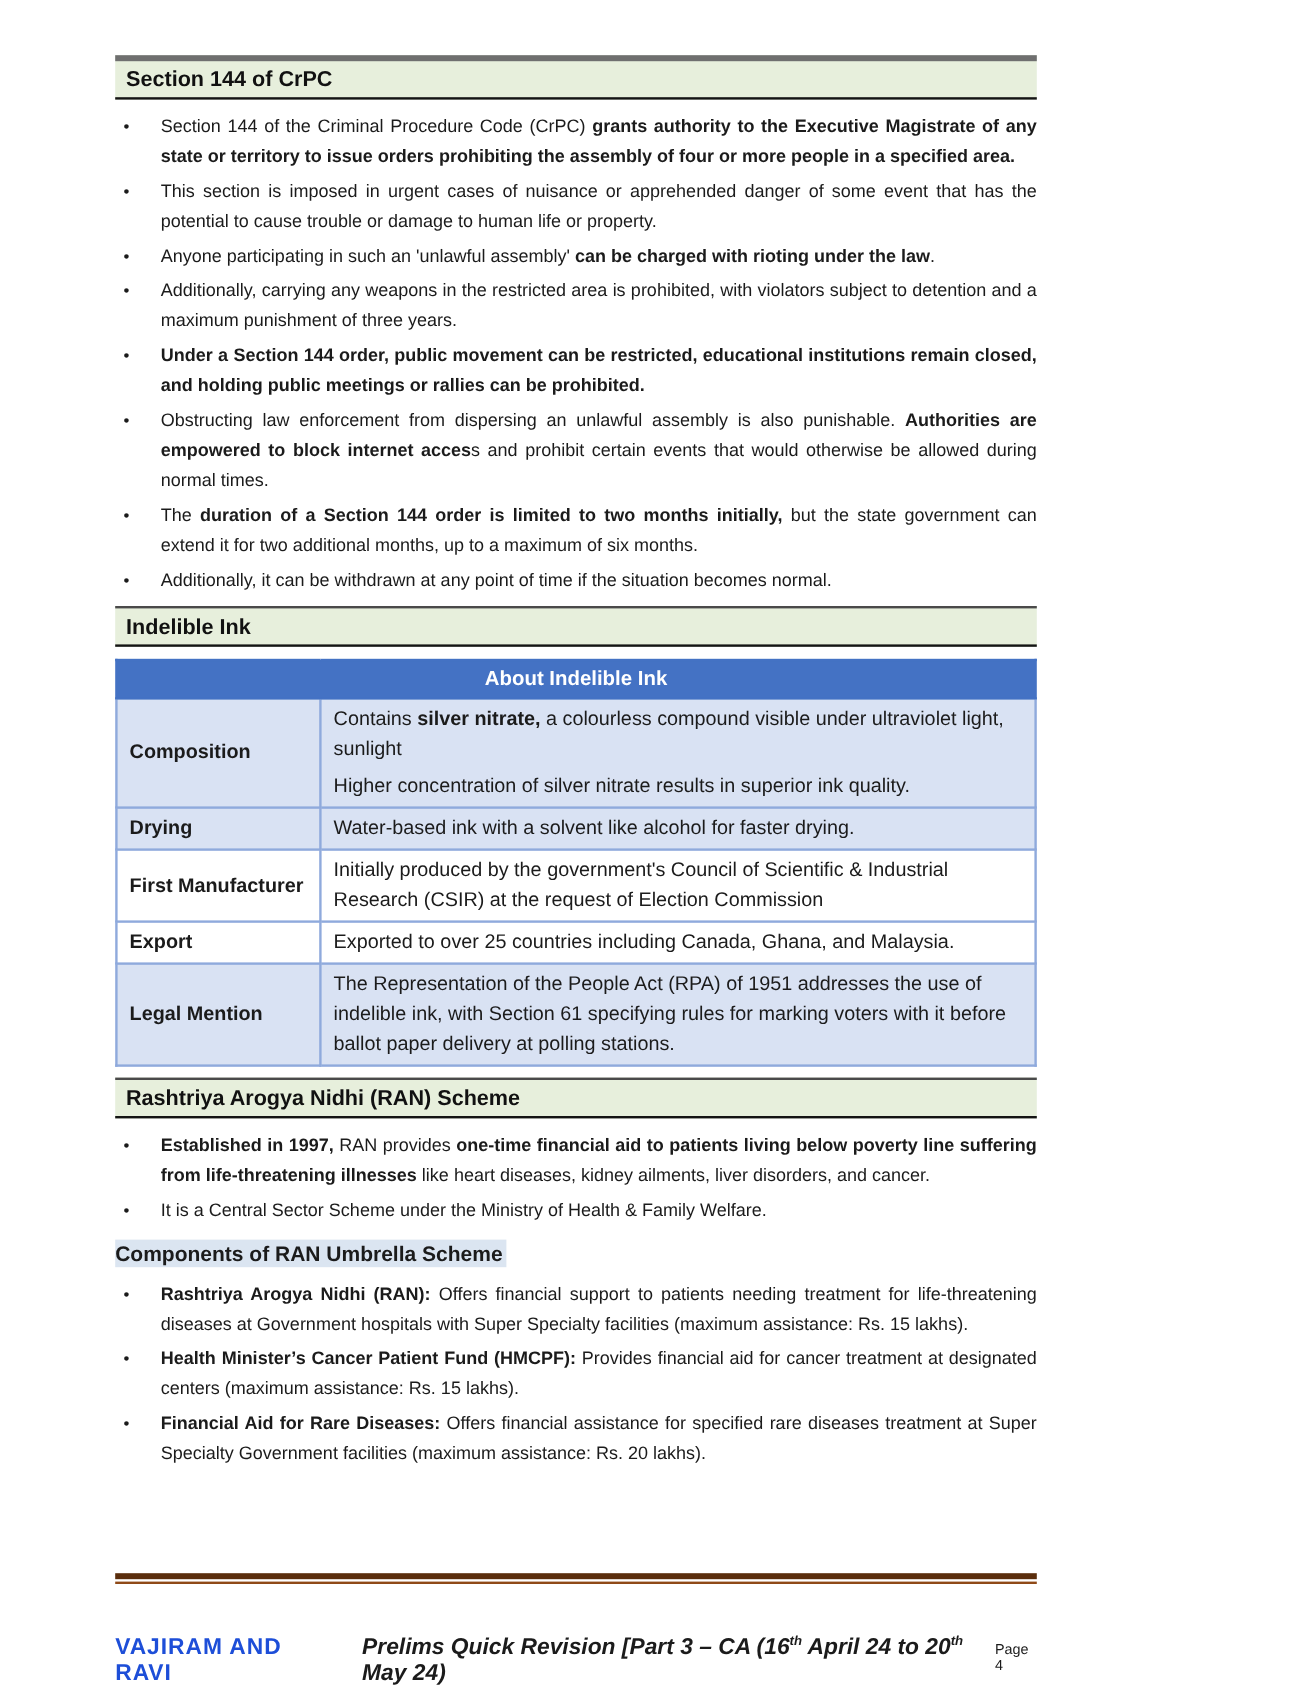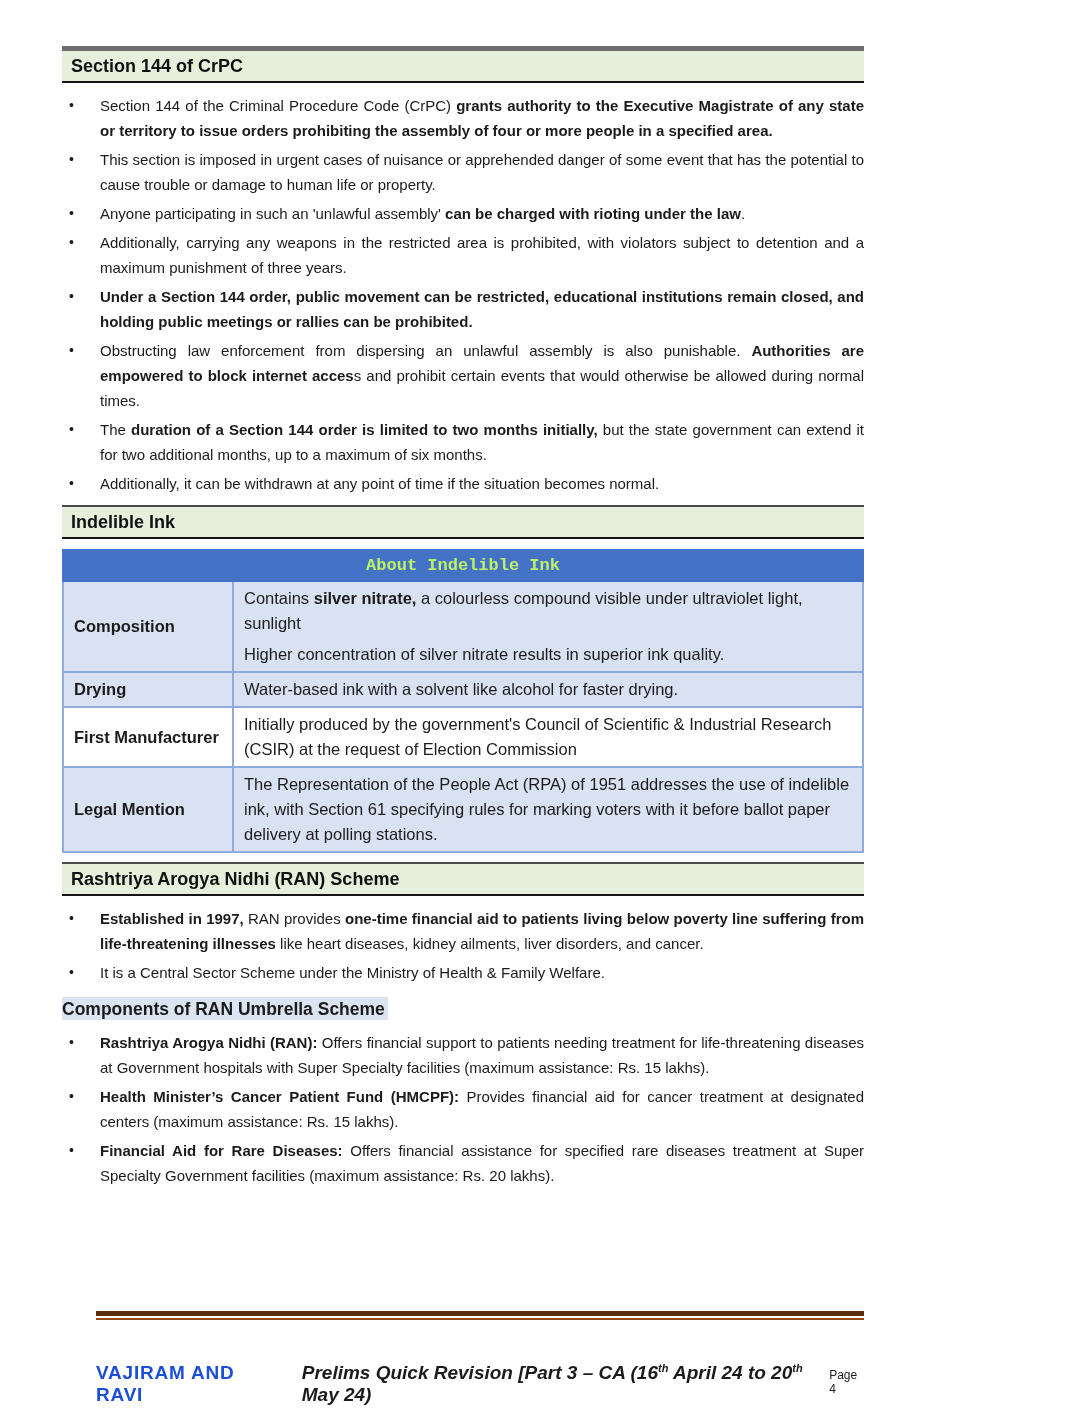--- a/index.html
+++ b/index.html
@@ -1,41 +1,41 @@
 <!DOCTYPE html>
 <html><head>
 <meta charset="utf-8">
 <style>
   html,body { margin:0; padding:0; background:#ffffff; }
   .page {
     width:956px; height:1408px; position:relative; box-sizing:border-box;
     background:#ffffff; color:#1b1b1b;
     font-family:"Liberation Sans", sans-serif;
-    padding:46px 92px 0 62px; overflow:hidden;
+    padding:46px 92px 0 96px; overflow:hidden;
   }
   
   .sec-h {
     background:#E7EFDC; border-top:2px solid #4a4a4a; border-bottom:2px solid #141414;
     font-weight:bold; font-size:18px; line-height:21px; color:#111;
     padding:5px 9px 4px; margin:9px 0 10px;
   }
   .sec-h.first { border-top:5px solid #6f6f6f; margin-top:0; }
   
   .blist { margin:0 0 4px 0; }
   .bullet { display:flex; margin-bottom:4px; }
   .bullet .dot { flex:none; width:31px; padding-left:7px; font-size:14px; line-height:25px; }
   .bullet .bt { flex:1; font-size:15px; line-height:25px; text-align:justify; }
   .b { font-weight:bold; }
   .sup { font-size:11px; vertical-align:super; line-height:0; }
   .intro { font-size:16.5px; line-height:25px; text-align:justify; margin:0 0 8px 0; }
   
   table.ink { border-collapse:collapse; width:100%; margin:0 0 4px 0; }
   table.ink th {
-    background:#4472C4; border:2px solid #4472C4; color:#bef264;
-    font-size:17px; font-weight:bold; text-align:center; padding:5px 4px;font-family:Liberation Mono, monospace;
+    background:#4472C4; border:2px solid #4472C4; color:#ffffff;
+    font-size:17px; font-weight:bold; text-align:center; padding:5px 4px;
   }
   table.ink td {
     border:2px solid #8FAADC; font-size:16.5px; line-height:25px;
     padding:4px 10px; vertical-align:middle; background:#ffffff;
   }
   table.ink tr.band td { background:#D9E2F3; }
   table.ink td.lbl { font-weight:bold; width:148px;margin-left:40px; }
   table.ink .vp + .vp { margin-top:6px; }
   
   .subhead { margin:14px 0 10px; font-size:17.5px; font-weight:bold; }
@@ -110,20 +110,26 @@
           <td>
             <div class="vp"><span>Water-based ink with a solvent like alcohol for faster drying.</span></div>
           </td>
         </tr>
         <tr>
           <td class="lbl">First Manufacturer</td>
           <td>
             <div class="vp"><span>Initially produced by the government's Council of Scientific &amp; Industrial Research (CSIR) at the request of Election Commission</span></div>
           </td>
         </tr>
+        <tr>
+          <td class="lbl">Export</td>
+          <td>
+            <div class="vp"><span>Exported to over 25 countries including Canada, Ghana, and Malaysia.</span></div>
+          </td>
+        </tr>
         <tr class="band">
           <td class="lbl">Legal Mention</td>
           <td>
             <div class="vp"><span>The Representation of the People Act (RPA) of 1951 addresses the use of indelible ink, with Section 61 specifying rules for marking voters with it before ballot paper delivery at polling stations.</span></div>
           </td>
         </tr>
       </tbody>
   </table>
 
   <div class="sec-h">Rashtriya Arogya Nidhi (RAN) Scheme</div>

